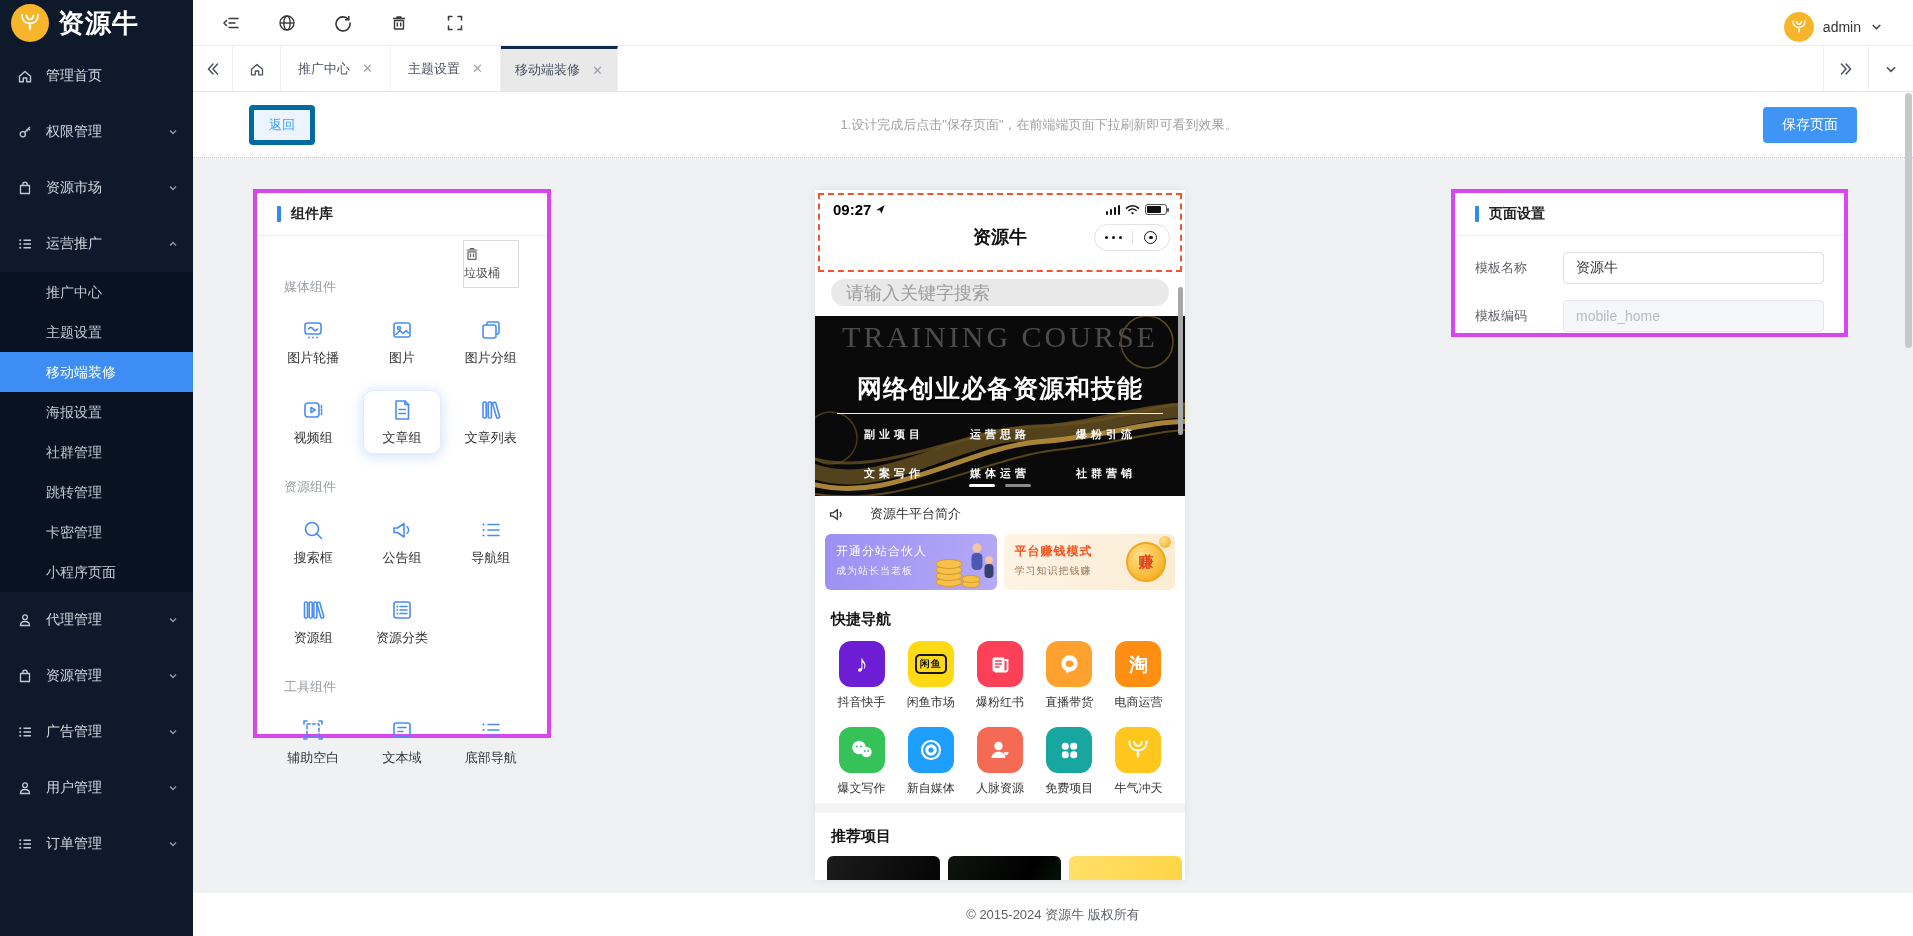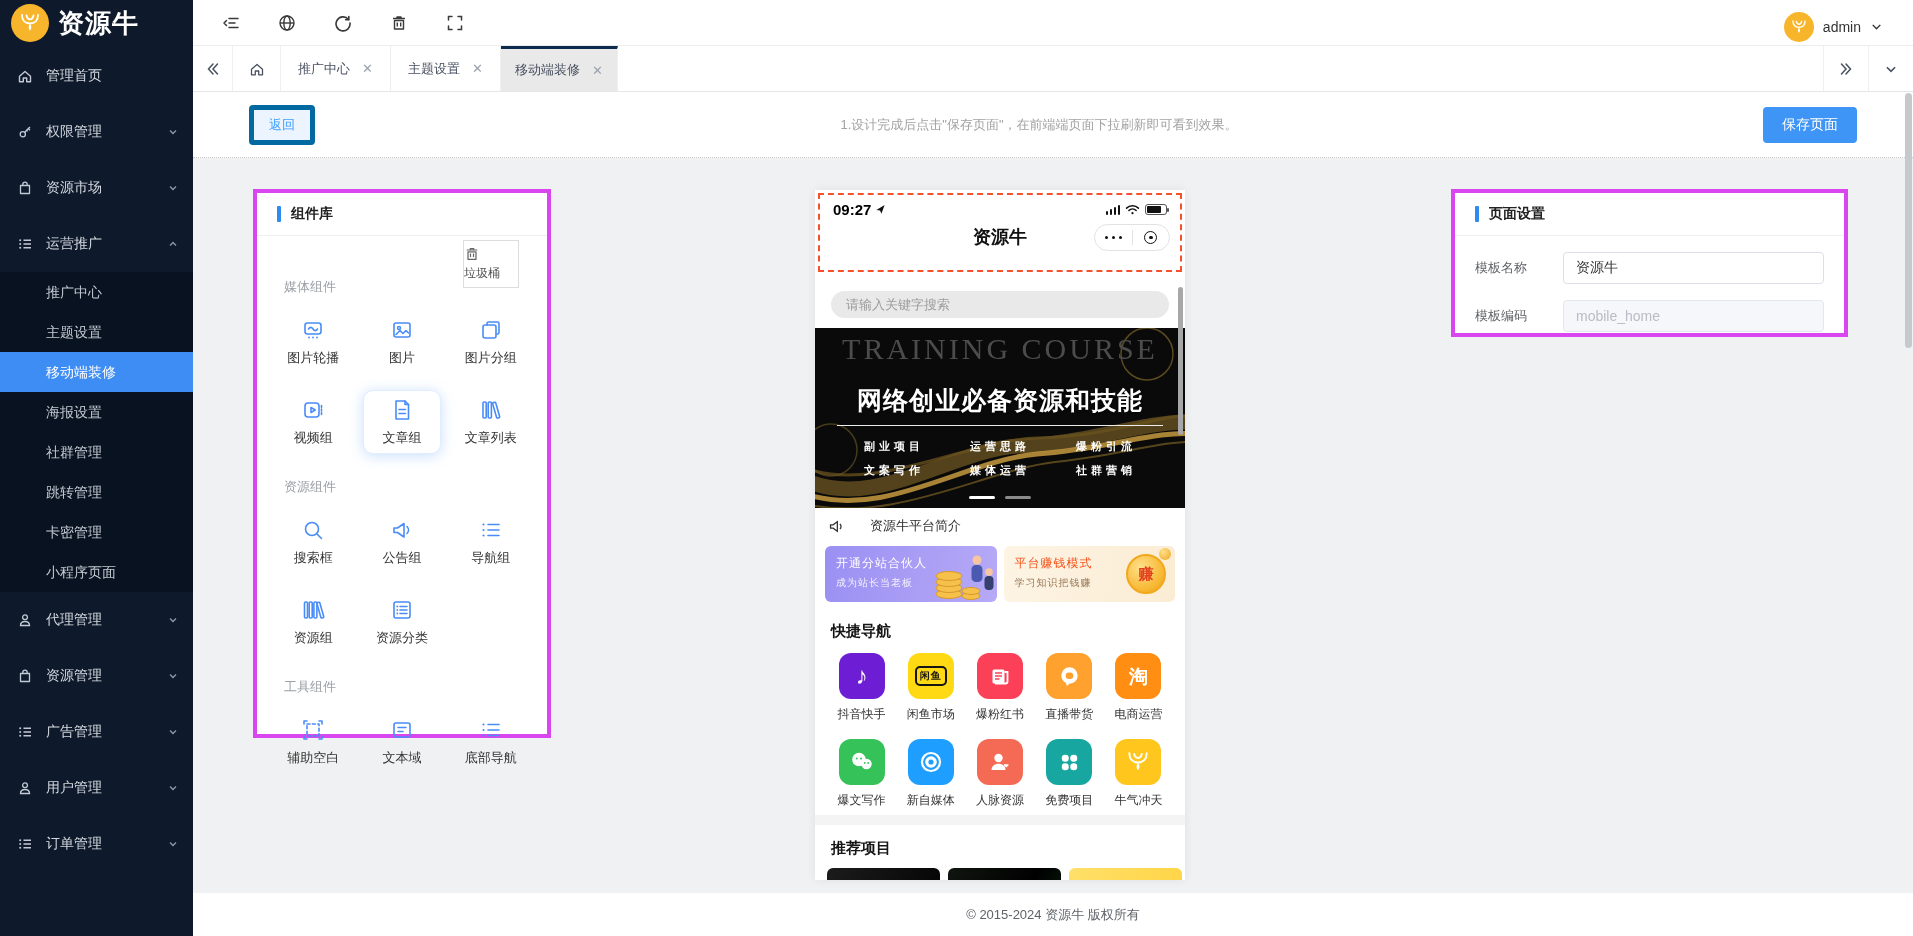--- a/index.html
+++ b/index.html
@@ -91,40 +91,40 @@
   .capsule{position:absolute;right:10px;top:6px;width:76px;height:27px;border:1px solid #e2e2e2;border-radius:14px;display:flex;align-items:center;background:#fff;box-sizing:border-box;}
   .cap-dots{flex:1;display:flex;justify-content:center;gap:3.5px;}
   .cap-dots i{width:3.5px;height:3.5px;border-radius:50%;background:#111;}
   .cap-div{width:1px;height:15px;background:#e2e2e2;}
   .cap-target{flex:1;display:flex;justify-content:center;}
   .cap-target span{width:11px;height:11px;border:1.6px solid #111;border-radius:50%;display:flex;align-items:center;justify-content:center;}
   .cap-target b{width:3.5px;height:3.5px;background:#111;border-radius:50%;}
 
   .phone-body{position:relative;height:605px;overflow:hidden;background:#fff;}
   .p-scroll{position:absolute;top:12px;right:2px;width:5px;height:148px;background:#a7a7a7;border-radius:3px;z-index:9;}
-  .search{margin:16px 16px 10px;height:27px;background:#e9e9e9;border-radius:14px;display:flex;align-items:center;padding-left:15px;color:#9c9c9c;font-size:13px;cursor:text;}
+  .search{margin:4px 16px 10px;height:27px;background:#e9e9e9;border-radius:14px;display:flex;align-items:center;padding-left:15px;color:#9c9c9c;font-size:18px;cursor:text;}
 
   .banner{position:relative;height:180px;background:#0a0a0a;overflow:hidden;color:#fff;}
   .b-waves{position:absolute;inset:0;}
   .b-overlay{position:absolute;top:4px;left:0;right:0;text-align:center;font-family:"Liberation Serif","DejaVu Serif",serif;font-size:30px;letter-spacing:3px;color:#4c4c4c;white-space:nowrap;font-weight:normal;}
   .b-title{position:absolute;top:56px;left:0;right:0;text-align:center;font-size:25px;font-weight:bold;letter-spacing:1px;text-shadow:0 1px 2px rgba(0,0,0,.6);}
   .b-hr{position:absolute;top:97px;left:22px;right:22px;height:1px;background:#ececec;}
-  .b-tags{position:absolute;top:111px;left:26px;right:26px;display:grid;grid-template-columns:repeat(3,1fr);row-gap:9px;justify-items:center;font-size:11px;font-weight:bold;letter-spacing:4px;text-align:center;}
+  .b-tags{position:absolute;top:111px;left:26px;right:26px;display:grid;grid-template-columns:repeat(3,1fr);row-gap:24px;justify-items:center;font-size:11px;font-weight:bold;letter-spacing:4px;text-align:center;}
   .b-dots{position:absolute;bottom:9px;left:0;right:0;display:flex;justify-content:center;gap:10px;}
   .b-dot{width:26px;height:3px;background:#fff;border-radius:2px;}
   .b-dot.inactive{background:#8a8a8a;}
 
   .announce{height:36px;display:flex;align-items:center;gap:25px;padding:0 13px;font-size:13px;color:#2c2c2c;background:#fff;}
   .promos{display:flex;gap:7px;padding:2px 10px 8px;background:#fff;}
   .promo{flex:1;height:56px;border-radius:6px;position:relative;overflow:hidden;padding:9px 0 0 11px;box-sizing:border-box;cursor:pointer;}
   .promo.left{background:linear-gradient(100deg,#9a90f2,#b6a9f7);color:#fff;}
   .p-title{font-size:12px;letter-spacing:1px;}
   .p-sub{font-size:10px;opacity:.88;margin-top:4px;letter-spacing:1px;}
   .promo.right{background:linear-gradient(100deg,#fdf4e4,#fbecd4);}
-  .promo.right .p-title{color:#f4541d;font-weight:normal;}
+  .promo.right .p-title{color:#f4541d;font-weight:bold;}
   .promo.right .p-sub{color:#9a7b5c;opacity:1;}
   .promo-art{position:absolute;right:0;bottom:0;}
   .coin{position:absolute;right:9px;top:8px;width:40px;height:40px;border-radius:50%;background:radial-gradient(circle at 35% 32%,#ffe08a,#f7b731 68%,#e89c1a);border:2px solid #f2a81d;display:flex;align-items:center;justify-content:center;box-sizing:border-box;}
   .coin b{color:#e2401f;font-size:15px;}
   .coin-mini{position:absolute;right:4px;top:2px;width:12px;height:12px;border-radius:50%;background:radial-gradient(circle at 35% 32%,#ffe08a,#f0a61f);}
 
   .qnav{padding:10px 12px 6px;background:#fff;}
   .qnav-title{font-size:15px;font-weight:bold;color:#151515;margin:2px 4px 12px;}
   .qn-grid{display:grid;grid-template-columns:repeat(5,1fr);row-gap:16px;justify-items:center;}
   .qn-item{display:flex;flex-direction:column;align-items:center;gap:7px;font-size:12px;color:#333;cursor:pointer;}

